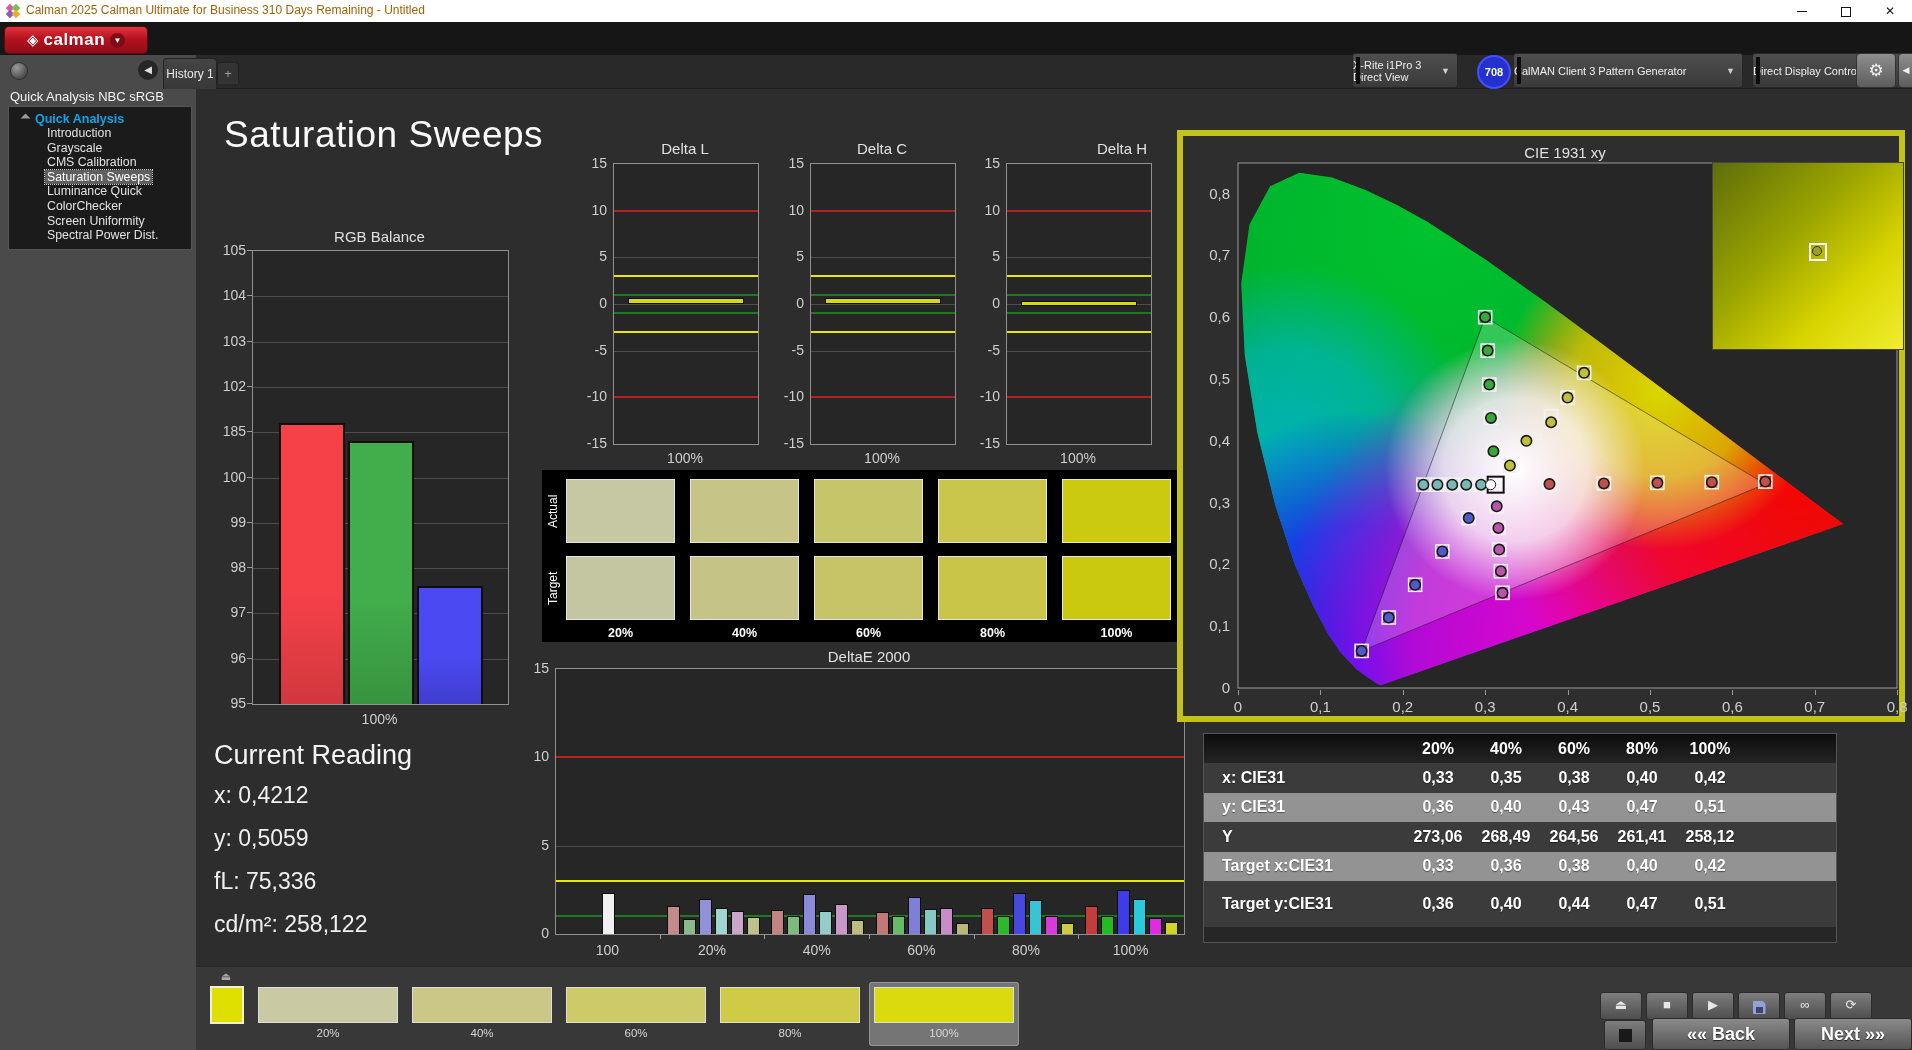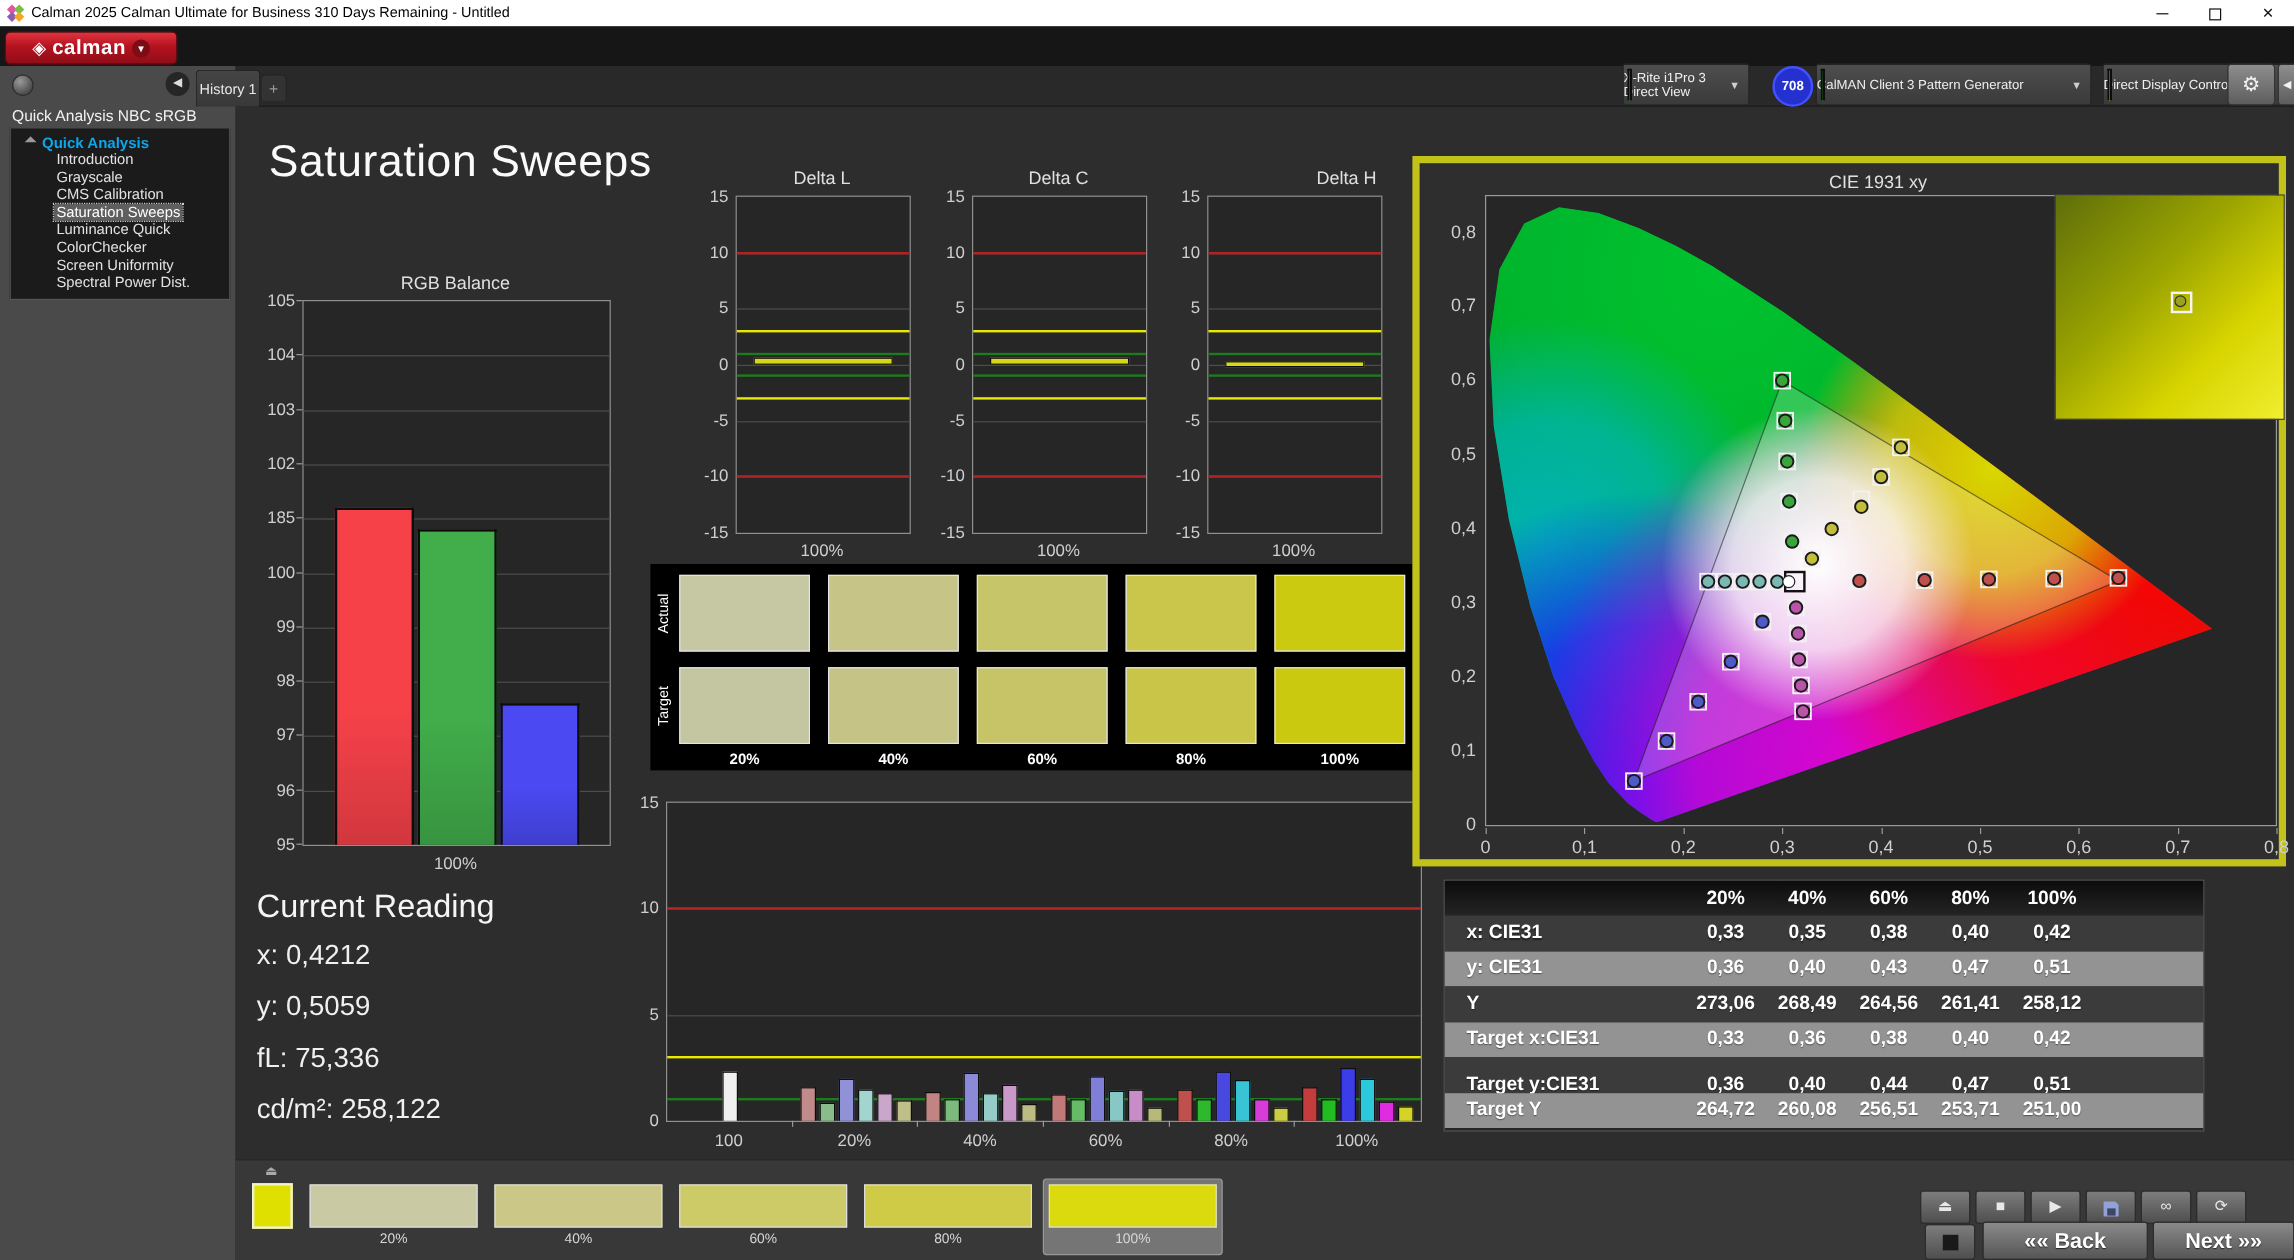--- a/index.html
+++ b/index.html
@@ -2,21 +2,21 @@
 <html><head>
 <meta charset="utf-8">
 <style>
   html,body{margin:0;padding:0;background:#1a1a1a;}
   #app{position:relative;width:1912px;height:1050px;overflow:hidden;
        font-family:"Liberation Sans",sans-serif;background:#2d2d2d;color:#e8e8e8;
        -webkit-font-smoothing:antialiased;}
   .abs{position:absolute;}
   
   #titlebar{left:0;top:0;width:1912px;height:22px;background:#ffffff;color:#111;}
-  #title-text{left:26px;top:3px;font-size:12px;color:#000000;}
+  #title-text{left:26px;top:3px;font-size:12px;color:#a16207;}
   .app-icon{left:6px;top:4px;width:14px;height:14px;}
   .app-icon i{position:absolute;width:6px;height:6px;transform:rotate(45deg);}
   .winbtn{top:0;width:40px;height:22px;text-align:center;line-height:22px;font-size:12px;color:#111;cursor:pointer;}
   .min-glyph{display:inline-block;width:10px;height:1px;background:#111;vertical-align:middle;}
   .restore-glyph{display:inline-block;width:8px;height:8px;border:1px solid #111;position:relative;vertical-align:middle;background:#fff;}
   
   #logobar{left:0;top:22px;width:1912px;height:33px;background:#161616;}
   #calman-btn{left:4px;top:4px;width:142px;height:26px;border-radius:5px;cursor:pointer;
      background:linear-gradient(180deg,#e03540 0%,#b5121f 45%,#8f0d18 100%);
      border:1px solid #5e0a10;display:flex;align-items:center;justify-content:center;gap:5px;}
@@ -296,20 +296,21 @@
       <div class="swatch" style="left: 148px; top: 86px; width: 109px; height: 64px; background: rgb(197, 195, 133);"></div>
       <div class="swatch" style="left: 272px; top: 86px; width: 109px; height: 64px; background: rgb(198, 196, 103);"></div>
       <div class="swatch" style="left: 396px; top: 86px; width: 109px; height: 64px; background: rgb(200, 197, 73);"></div>
       <div class="swatch" style="left: 520px; top: 86px; width: 109px; height: 64px; background: rgb(202, 201, 15);"></div>
       <div class="swatch-pct" style="left: 24px; top: 156px;">20%</div>
       <div class="swatch-pct" style="left: 148px; top: 156px;">40%</div>
       <div class="swatch-pct" style="left: 272px; top: 156px;">60%</div>
       <div class="swatch-pct" style="left: 396px; top: 156px;">80%</div>
       <div class="swatch-pct" style="left: 520px; top: 156px;">100%</div>
     </div>
+    <div class="abs chart-title" style="left: 555px; top: 648px; width: 628px;">DeltaE 2000</div>
     <div class="plot" style="left: 555px; top: 668px; width: 628px; height: 265px;">
       <div class="gridline" style="top: 176.667px;"></div>
       <div class="gridline" style="top: 88.3333px;"></div>
       <div class="limitline" style="top: 87.3333px; height: 2px; background: rgb(187, 34, 34);"></div>
       <div class="limitline" style="top: 211px; height: 2px; background: rgb(232, 232, 0);"></div>
       <div class="limitline" style="top: 246.333px; height: 2px; background: rgb(29, 122, 29);"></div>
       <div class="bar" style="left: 45.8333px; top: 224.367px; width: 13px; height: 40.6333px; background: rgb(240, 240, 240); border-width: 1px;"></div>
       <div class="bar" style="left: 110.5px; top: 236.733px; width: 13px; height: 28.2667px; background: rgb(194, 139, 139); border-width: 1px;"></div>
       <div class="bar" style="left: 126.5px; top: 249.983px; width: 13px; height: 15.0167px; background: rgb(138, 187, 138); border-width: 1px;"></div>
       <div class="bar" style="left: 142.5px; top: 229.667px; width: 13px; height: 35.3333px; background: rgb(145, 145, 216); border-width: 1px;"></div>
@@ -547,28 +548,20 @@
         <div class="cell">0,42</div>
       </div>
       <div class="trow" style="top: 147px; height: 46px; background: rgb(59, 59, 59); text-shadow: rgba(0, 0, 0, 0.45) 0px 1px 1px;">
         <div class="rlabel">Target y:CIE31</div>
         <div class="cell">0,36</div>
         <div class="cell">0,40</div>
         <div class="cell">0,44</div>
         <div class="cell">0,47</div>
         <div class="cell">0,51</div>
       </div>
-      <div class="trow" style="top: 176.5px; height: 29.5px; background: rgb(147, 147, 147); text-shadow: rgba(0, 0, 0, 0.45) 0px 1px 1px;">
-        <div class="rlabel">Target Y</div>
-        <div class="cell">264,72</div>
-        <div class="cell">260,08</div>
-        <div class="cell">256,51</div>
-        <div class="cell">253,71</div>
-        <div class="cell">251,00</div>
-      </div>
     </div>
     <div class="foot-swatch-btn" style="left: 254px;">
       <div class="foot-swatch" style="background: rgb(201, 201, 164);"></div>
       <div class="foot-pct">20%</div>
     </div>
     <div class="foot-swatch-btn" style="left: 408px;">
       <div class="foot-swatch" style="background: rgb(203, 200, 135);"></div>
       <div class="foot-pct">40%</div>
     </div>
     <div class="foot-swatch-btn" style="left: 562px;">

